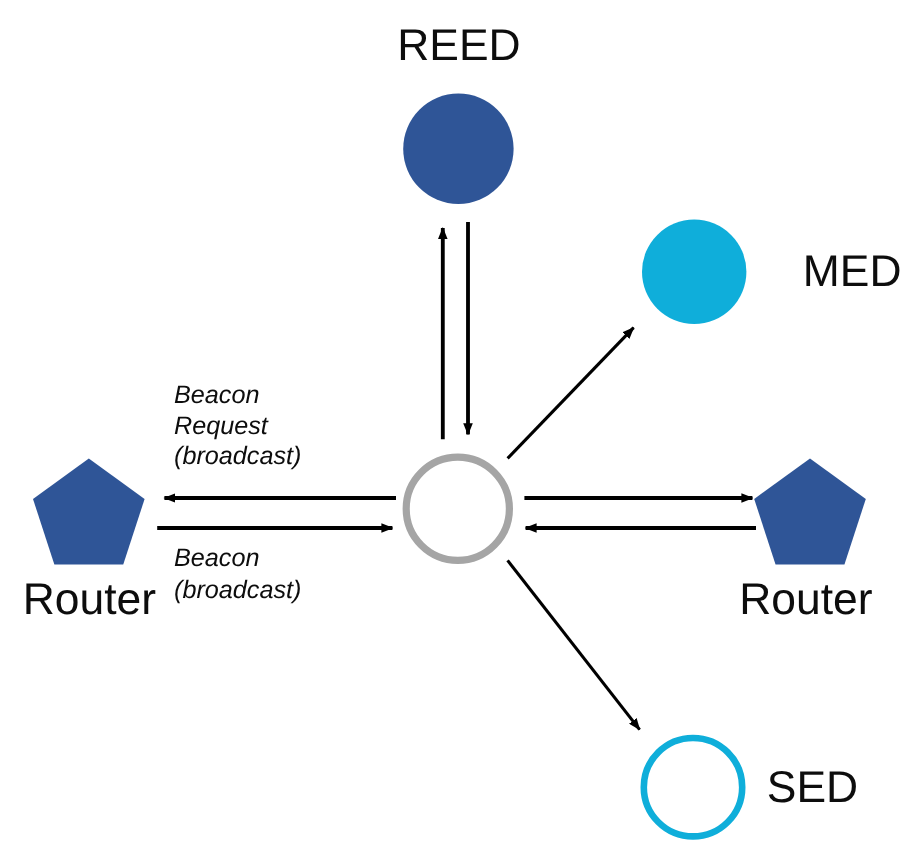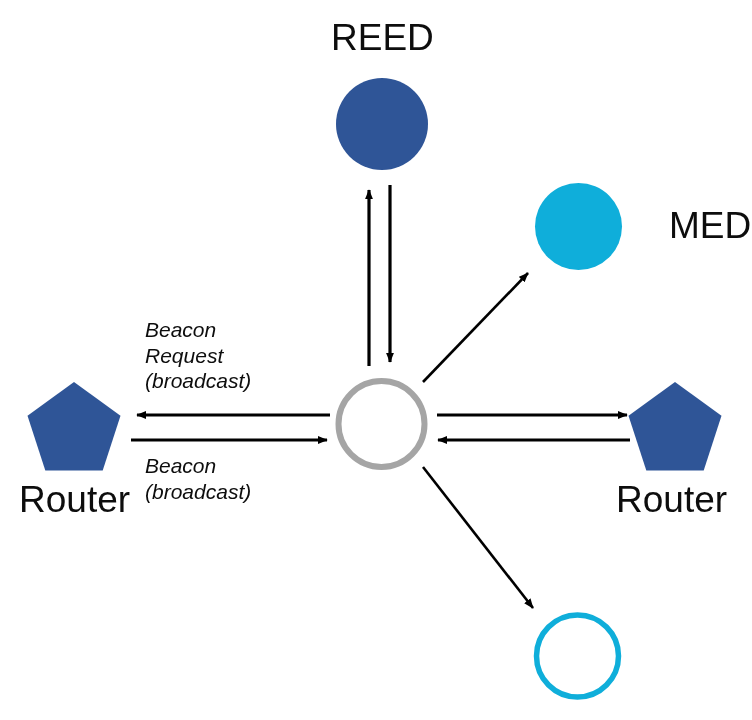--- a/index.html
+++ b/index.html
@@ -94,20 +94,21 @@
 
     <polygon points="74,382 120.5,415.8 102.7,470.5 45.3,470.5 27.5,415.8" fill="#2F5597"></polygon>
 
     <polygon points="675,382 721.5,415.8 703.7,470.5 646.3,470.5 628.5,415.8" fill="#2F5597"></polygon>
   </svg>
 
   <div class="node-label" style="left:331px; top:19px;text-align:right;">REED</div>
 
   <div class="node-label" style="left:636px; top:207px;margin-left:33px;">MED</div>
 
+  <div class="node-label" style="left:639px; top:637px;">SED</div>
 
   <div class="node-label" style="left:19px; top:481px;">Router</div>
 
   <div class="node-label" style="left:616px; top:481px;">Router</div>
 
   <div class="edge-label" style="left:145px; top:317px; width:180px;">Beacon
 Request
 (broadcast)</div>
 
   <div class="edge-label" style="left:145px; top:453px; width:180px;">Beacon

